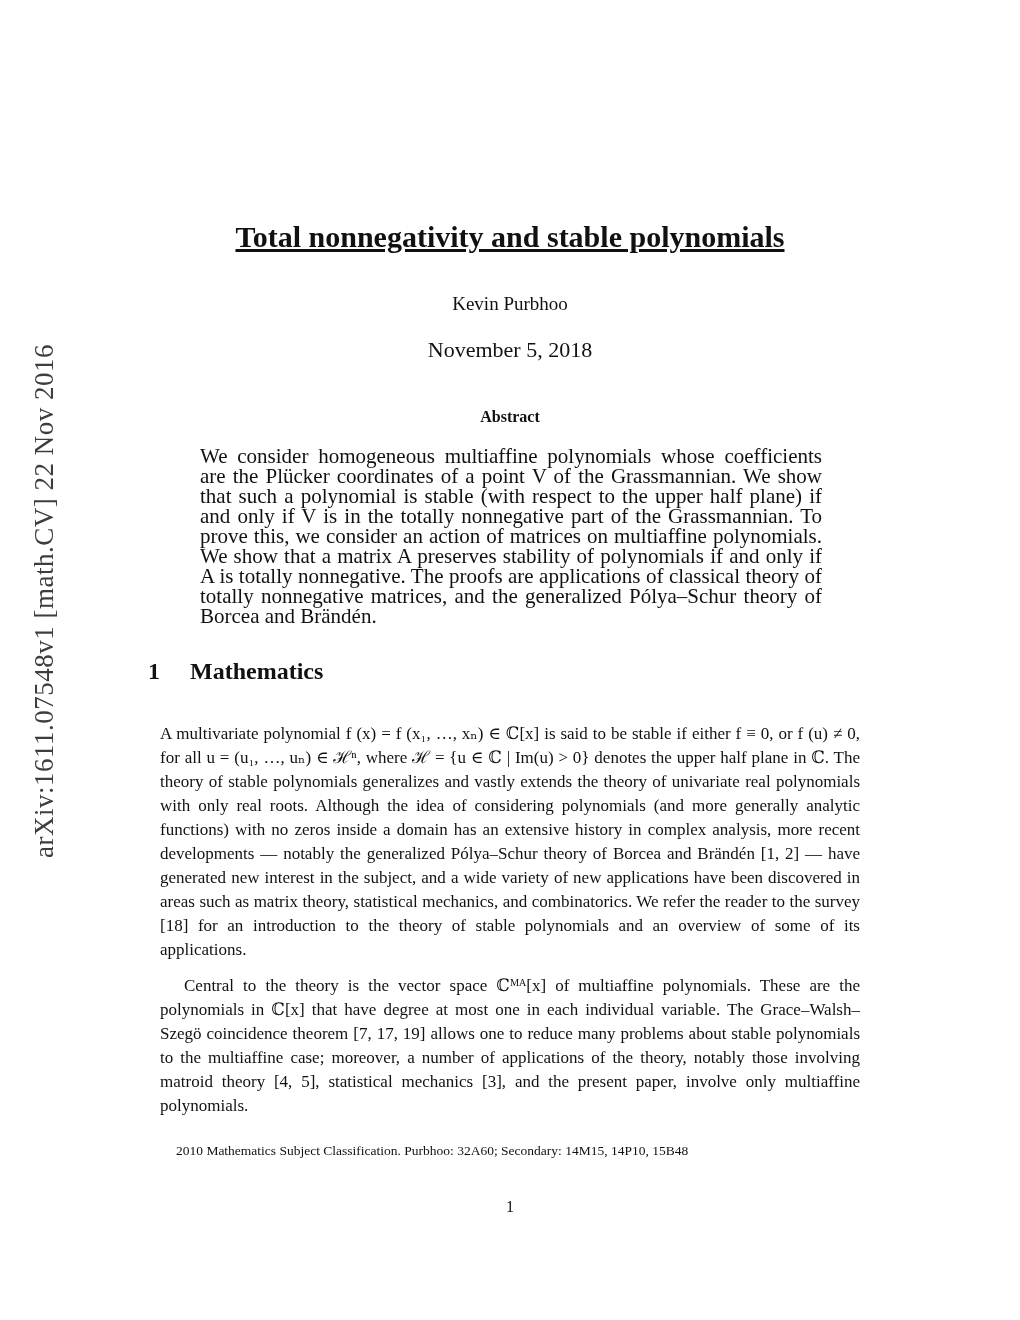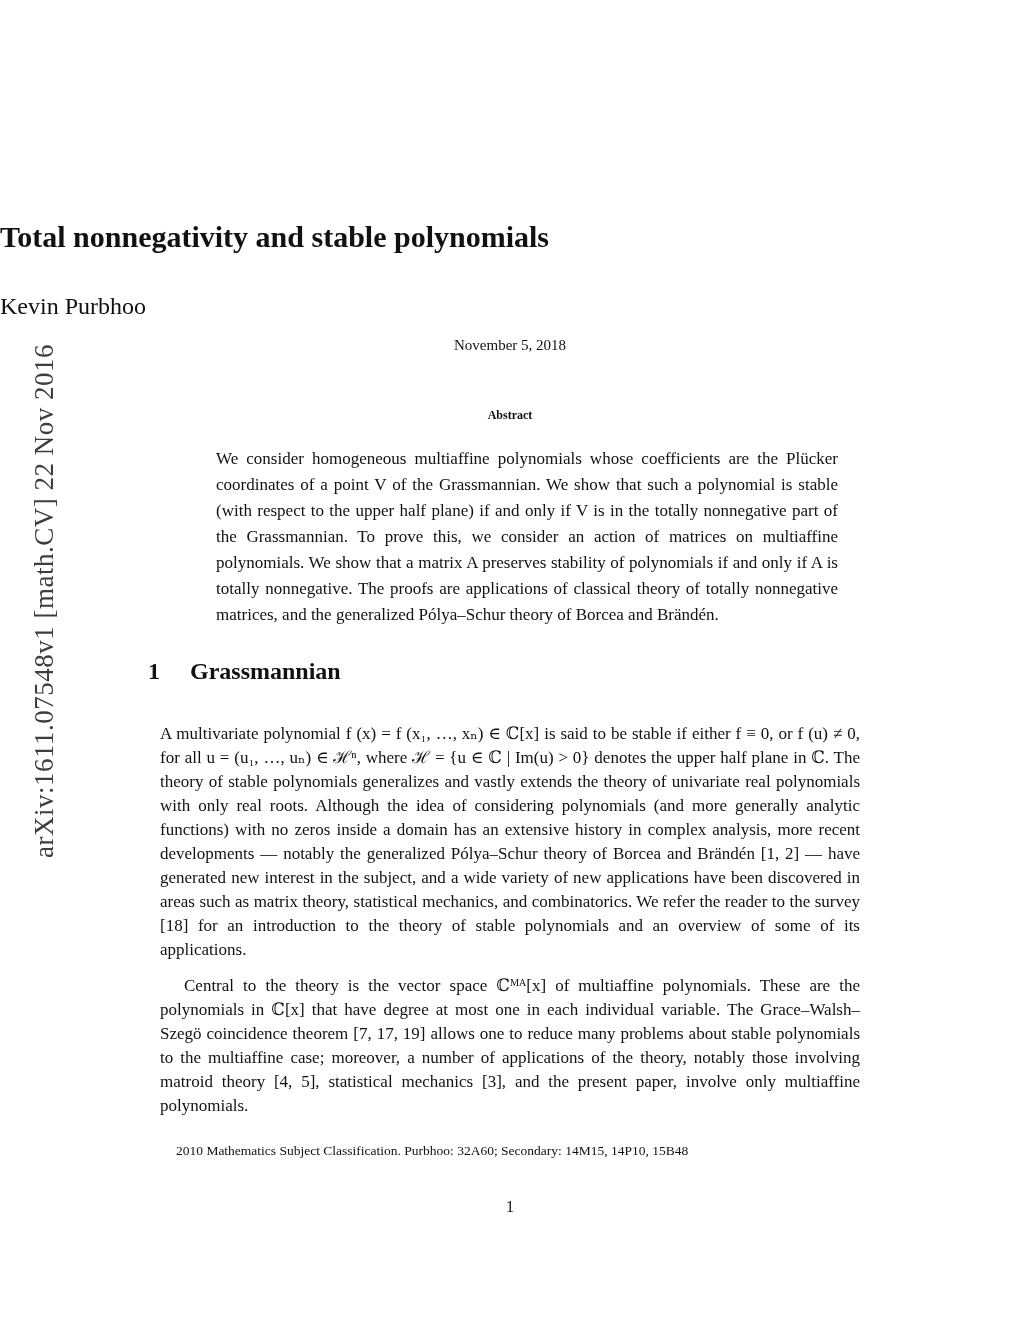--- a/index.html
+++ b/index.html
@@ -28,55 +28,58 @@
     color: #3d3d3d;
     text-align: center;
     white-space: nowrap;
   }
   .title {
     position: absolute;
     top: 220px;
     left: 0;
     width: 100%;
     margin: 0;
+    text-align: center;
     font-size: 30px;
     font-weight: bold;
     color: #111111;
+    text-decoration: underline;
   }
   .author {
     position: absolute;
     top: 293px;
     left: 0;
     width: 100%;
-    font-size: 24px;
+    text-align: center;
+    font-size: 19px;
   }
   .date {
     position: absolute;
     top: 337px;
     left: 0;
     width: 100%;
     text-align: center;
-    font-size: 15px;
+    font-size: 22px;
   }
   .abstract-heading {
     position: absolute;
     top: 408px;
     left: 0;
     width: 100%;
     text-align: center;
-    font-size: 12px;
+    font-size: 16px;
     font-weight: bold;
   }
   .abstract-body {
     position: absolute;
     top: 446px;
-    left: 216px;
+    left: 200px;
     width: 622px;
-    font-size: 17px;
-    line-height: 26px;
+    font-size: 21px;
+    line-height: 20px;
     text-align: justify;
   }
   .section-heading {
     position: absolute;
     top: 658px;
     left: 148px;
     margin: 0;
     font-size: 24px;
     font-weight: bold;
   }
@@ -129,21 +132,21 @@
 
   <div class="author">Kevin Purbhoo</div>
 
   <div class="date">November 5, 2018</div>
 
   <div class="abstract-heading">Abstract</div>
 
   <div class="abstract-body">We consider homogeneous multiaffine polynomials whose coefficients are the Plücker coordinates of a point V of the Grassmannian. We show that such a polynomial is stable (with respect to the upper half plane) if and only if V is in the totally nonnegative part of the Grassmannian. To prove this, we consider an action of matrices on multiaffine polynomials. We show that a matrix A preserves stability of polynomials if and only if A is totally nonnegative. The proofs are applications of classical theory of totally nonnegative matrices, and the generalized Pólya–Schur theory of Borcea and Brändén.</div>
 
   <h2 class="section-heading">
-    <span>1</span><span class="section-title">Grassmannian</span>
+    <span>1</span><span class="section-title">Mathematics</span>
   </h2>
 
   <div class="body-text">
     <p>A multivariate polynomial f (x) = f (x₁, …, xₙ) ∈ ℂ[x] is said to be stable if either f ≡ 0, or f (u) ≠ 0, for all u = (u₁, …, uₙ) ∈ ℋⁿ, where ℋ = {u ∈ ℂ | Im(u) &gt; 0} denotes the upper half plane in ℂ.  The theory of stable polynomials generalizes and vastly extends the theory of univariate real polynomials with only real roots.  Although the idea of considering polynomials (and more generally analytic functions) with no zeros inside a domain has an extensive history in complex analysis, more recent developments — notably the generalized Pólya–Schur theory of Borcea and Brändén [1, 2] — have generated new interest in the subject, and a wide variety of new applications have been discovered in areas such as matrix theory, statistical mechanics, and combinatorics.  We refer the reader to the survey [18] for an introduction to the theory of stable polynomials and an overview of some of its applications.</p>
     <p class="indent">Central to the theory is the vector space ℂᴹᴬ[x] of multiaffine polynomials.  These are the polynomials in ℂ[x] that have degree at most one in each individual variable. The Grace–Walsh–Szegö coincidence theorem [7, 17, 19] allows one to reduce many problems about stable polynomials to the multiaffine case; moreover, a number of applications of the theory, notably those involving matroid theory [4, 5], statistical mechanics [3], and the present paper, involve only multiaffine polynomials.</p>
   </div>
 
   <div class="footnote">
     <span class="fn-italic">2010 Mathematics Subject Classification.</span><span> Purbhoo: 32A60; Secondary: 14M15, 14P10, 15B48</span>
   </div>

